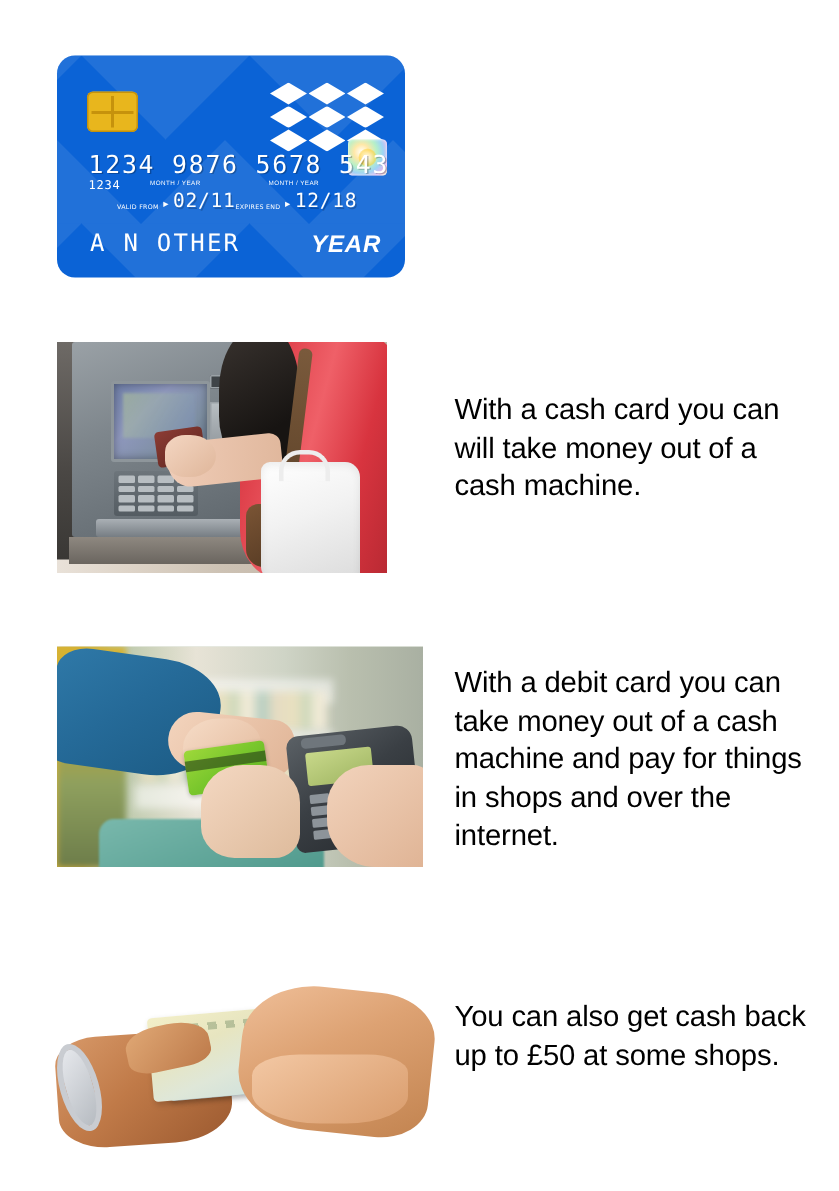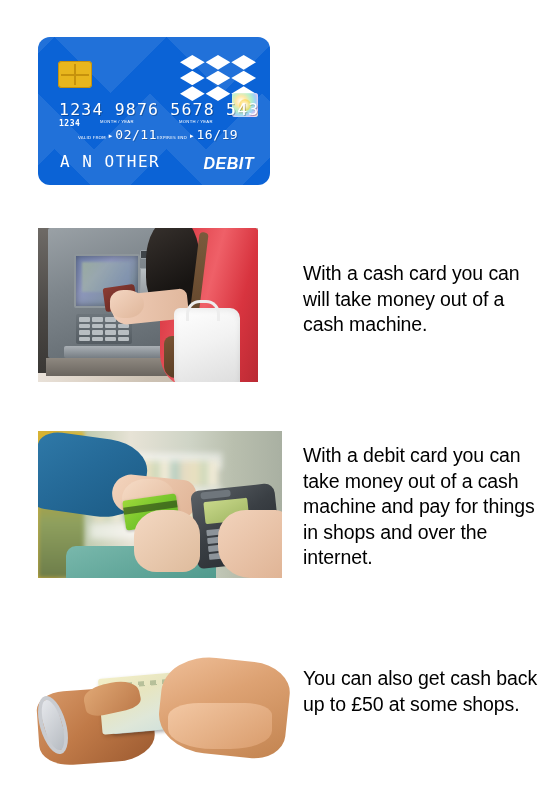--- a/index.html
+++ b/index.html
@@ -117,21 +117,20 @@
     white-space: nowrap;
   }
   .card-subnumber {
     position: absolute;
     left: 21px;
     top: 82px;
     font-family: "DejaVu Sans Mono", monospace;
     font-size: 8px;
     color: #ffffff;
     letter-spacing: 0.5px;
-    font-weight: bold;
   }
   .card-dates {
     position: absolute;
     left: 40px;
     top: 90px;
     display: flex;
     align-items: flex-end;
   }
   .datefield { position: relative; display: flex; align-items: flex-end; gap: 3px; }
   .datefield .lbl {
@@ -564,26 +563,26 @@
         <div class="datefield">
           <span class="monthyear">MONTH / YEAR</span>
           <span class="lbl">VALID FROM</span>
           <span class="arrow">▸</span>
           <span class="val">02/11</span>
         </div>
         <div class="datefield">
           <span class="monthyear">MONTH / YEAR</span>
           <span class="lbl">EXPIRES END</span>
           <span class="arrow">▸</span>
-          <span class="val">16/19</span>
+          <span class="val">12/18</span>
         </div>
       </div>
 
       <div class="card-holder">A N OTHER</div>
-      <div class="card-type">DEBIT</div>
+      <div class="card-type">YEAR</div>
     </div>
 
   </div>
 
   <div class="row" id="row-atm">
 
     <div class="media" id="photo-atm">
       <div class="atm-wall"></div>
       <div class="atm-surround"></div>
       <div class="atm-machine">

